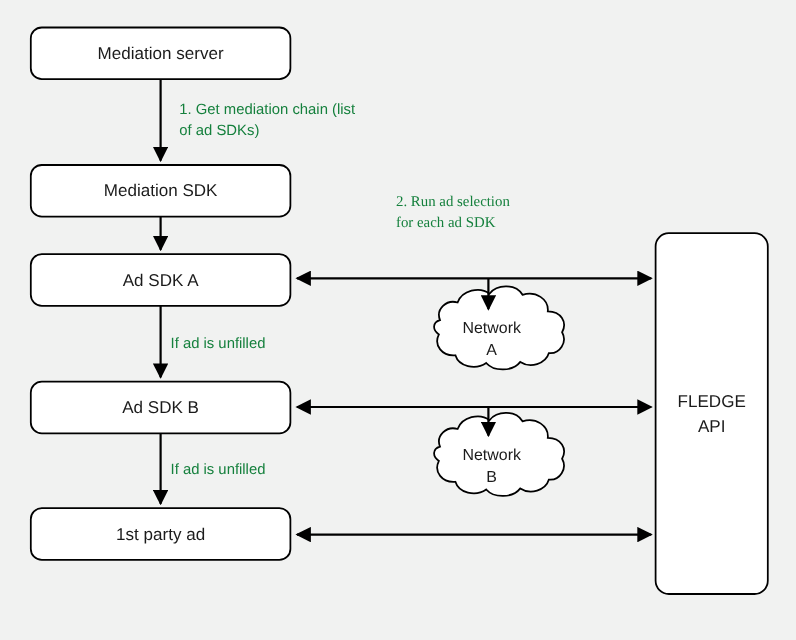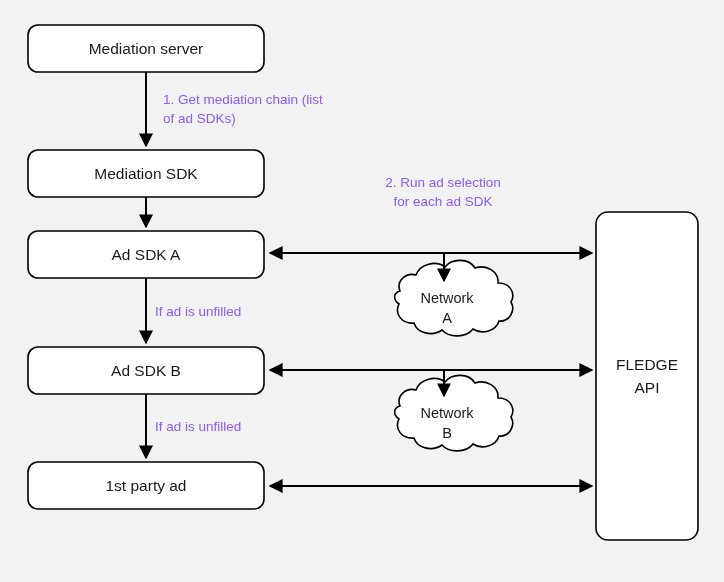--- a/index.html
+++ b/index.html
@@ -54,24 +54,25 @@
     fill: #1b1b1b;
     text-anchor: middle;
   }
   .edge-caption {
     font-family: "Liberation Sans", sans-serif;
     font-size: 13.5px;
     fill: #1b1b1b;
     line-height: 19px;
     position: absolute;
     white-space: pre-line;
-    color: #8b5cf6;
+    color: #15803d;
   }
   .caption-center {
-    text-align: center;
+    text-align: left;
+    font-family: Liberation Serif, serif;
   }
 </style>
 </head>
 <body>
 
 <div id="diagram-root">
 
   <svg class="canvas" viewBox="0 0 724 582" xmlns="http://www.w3.org/2000/svg">
     <defs>
       <marker id="arrow-end" viewBox="0 0 10 10" refX="9" refY="5" markerWidth="7" markerHeight="7" orient="auto-start-reverse">

